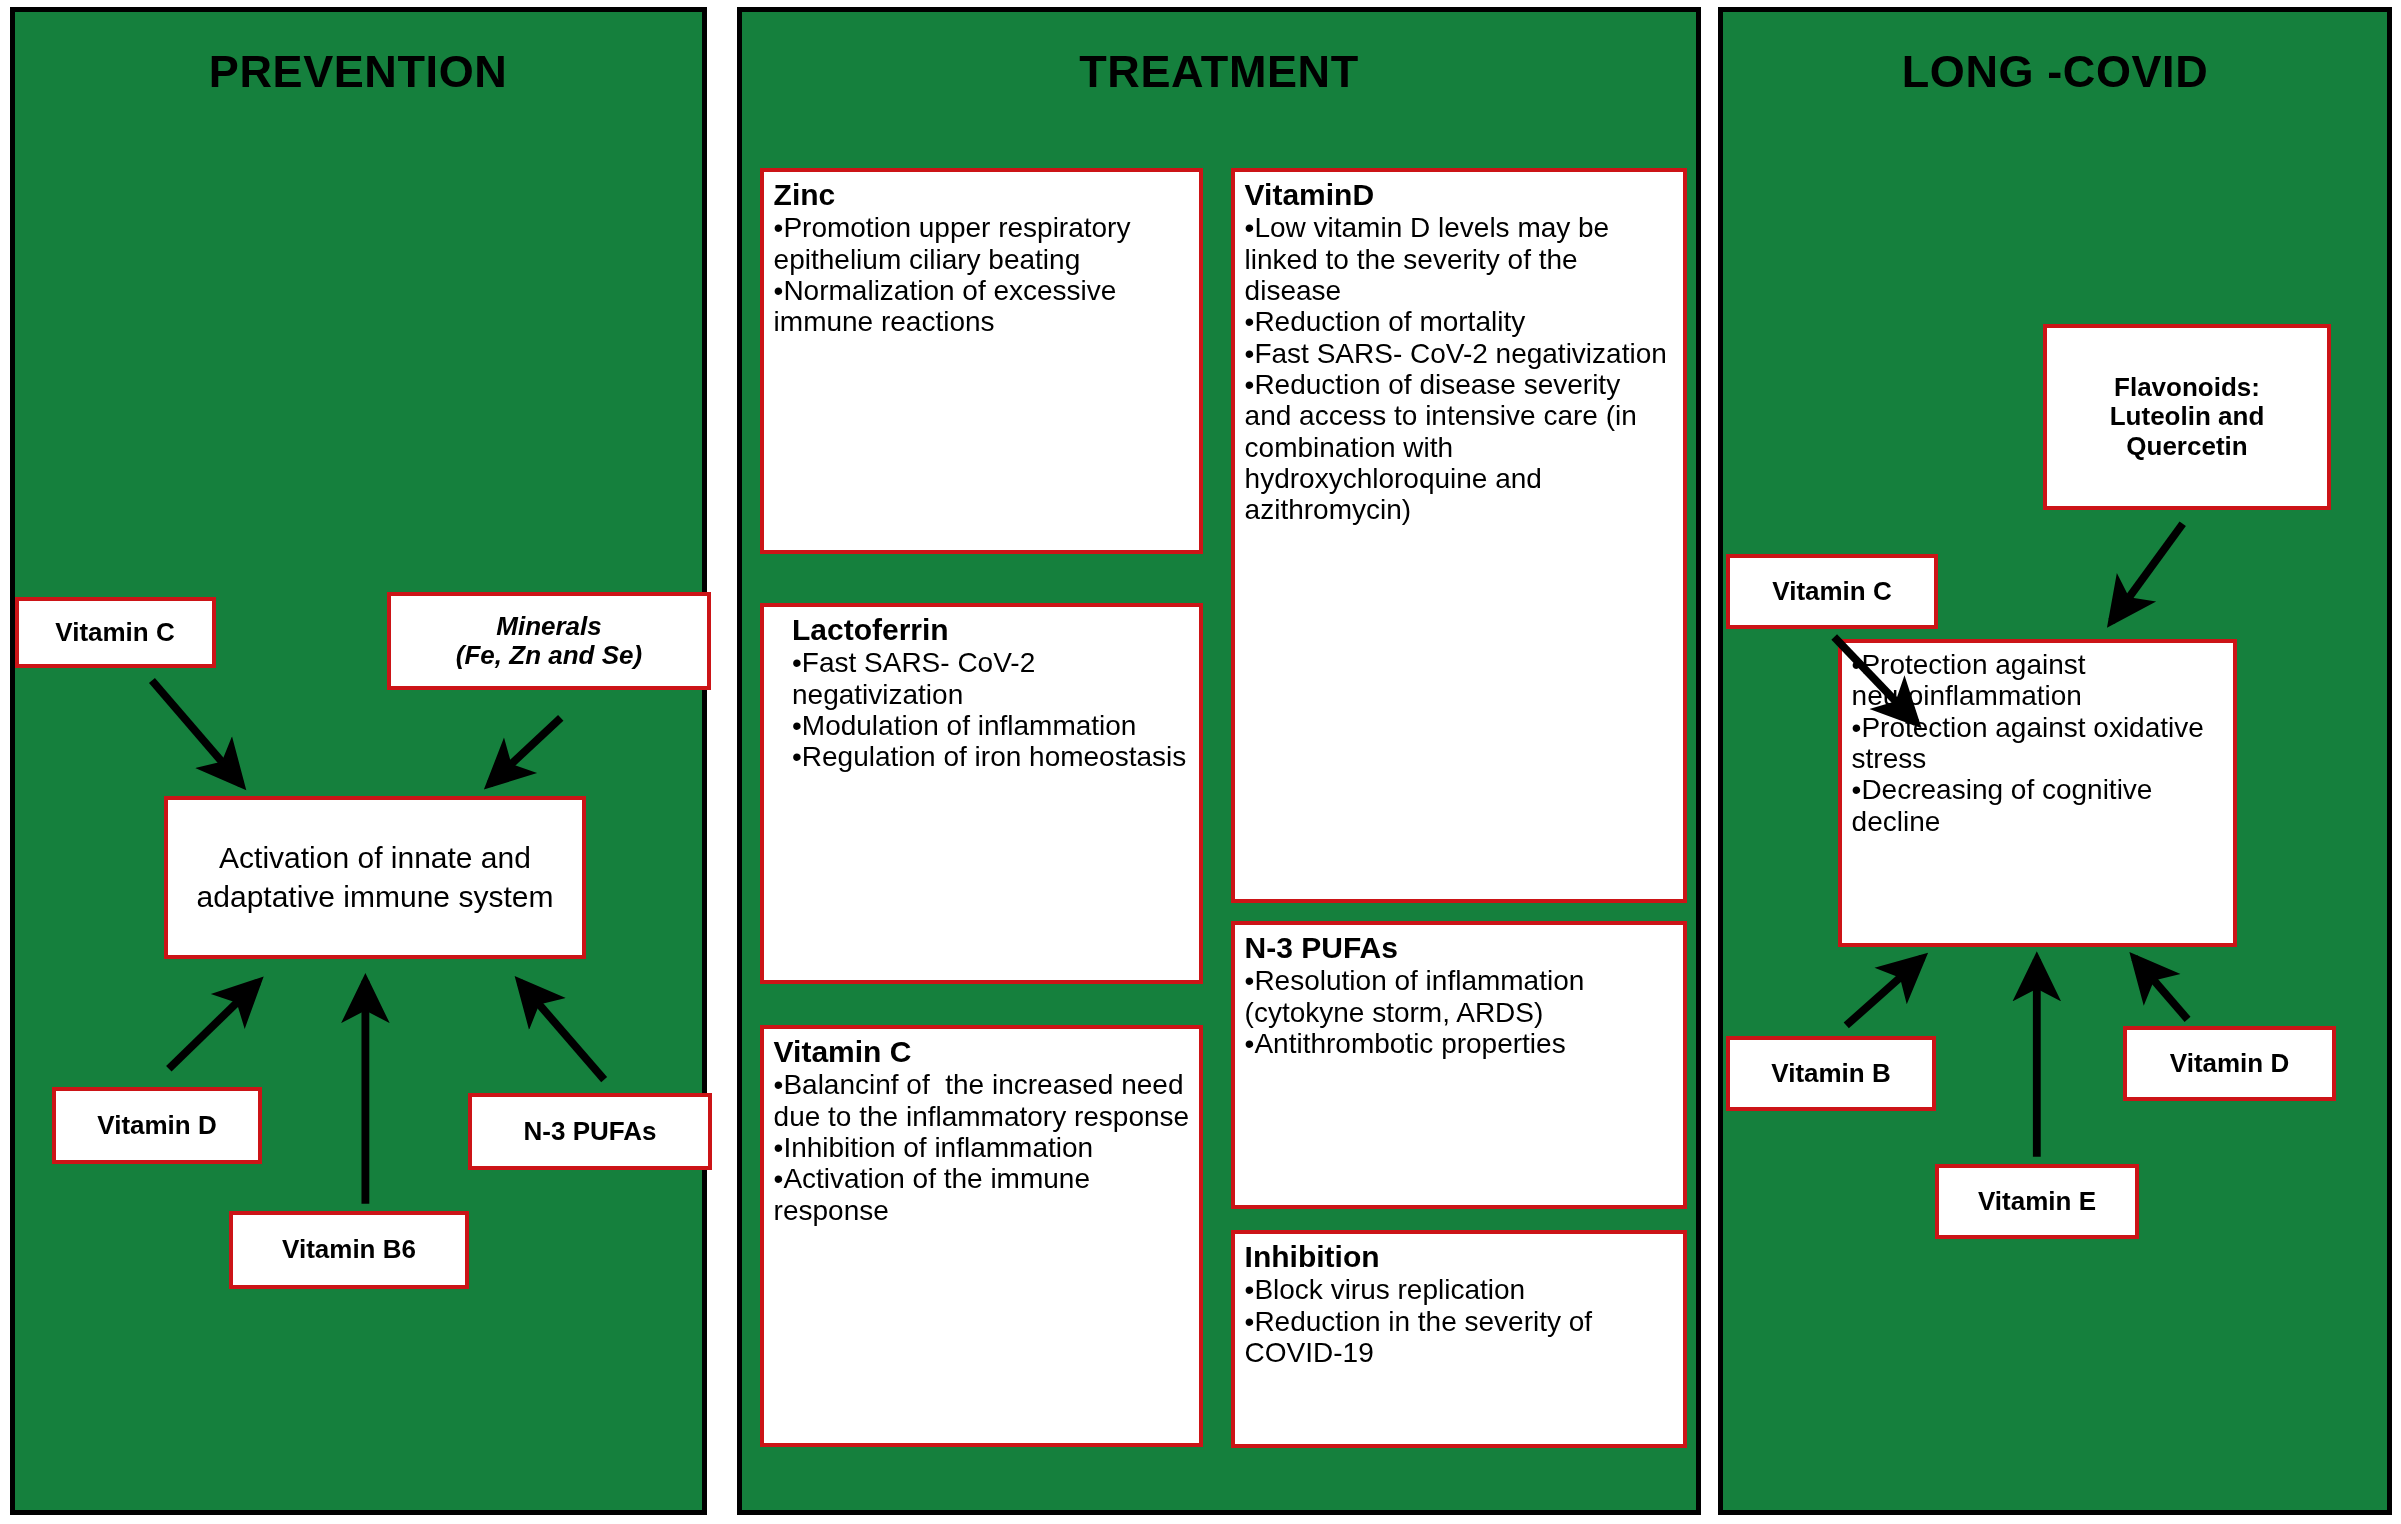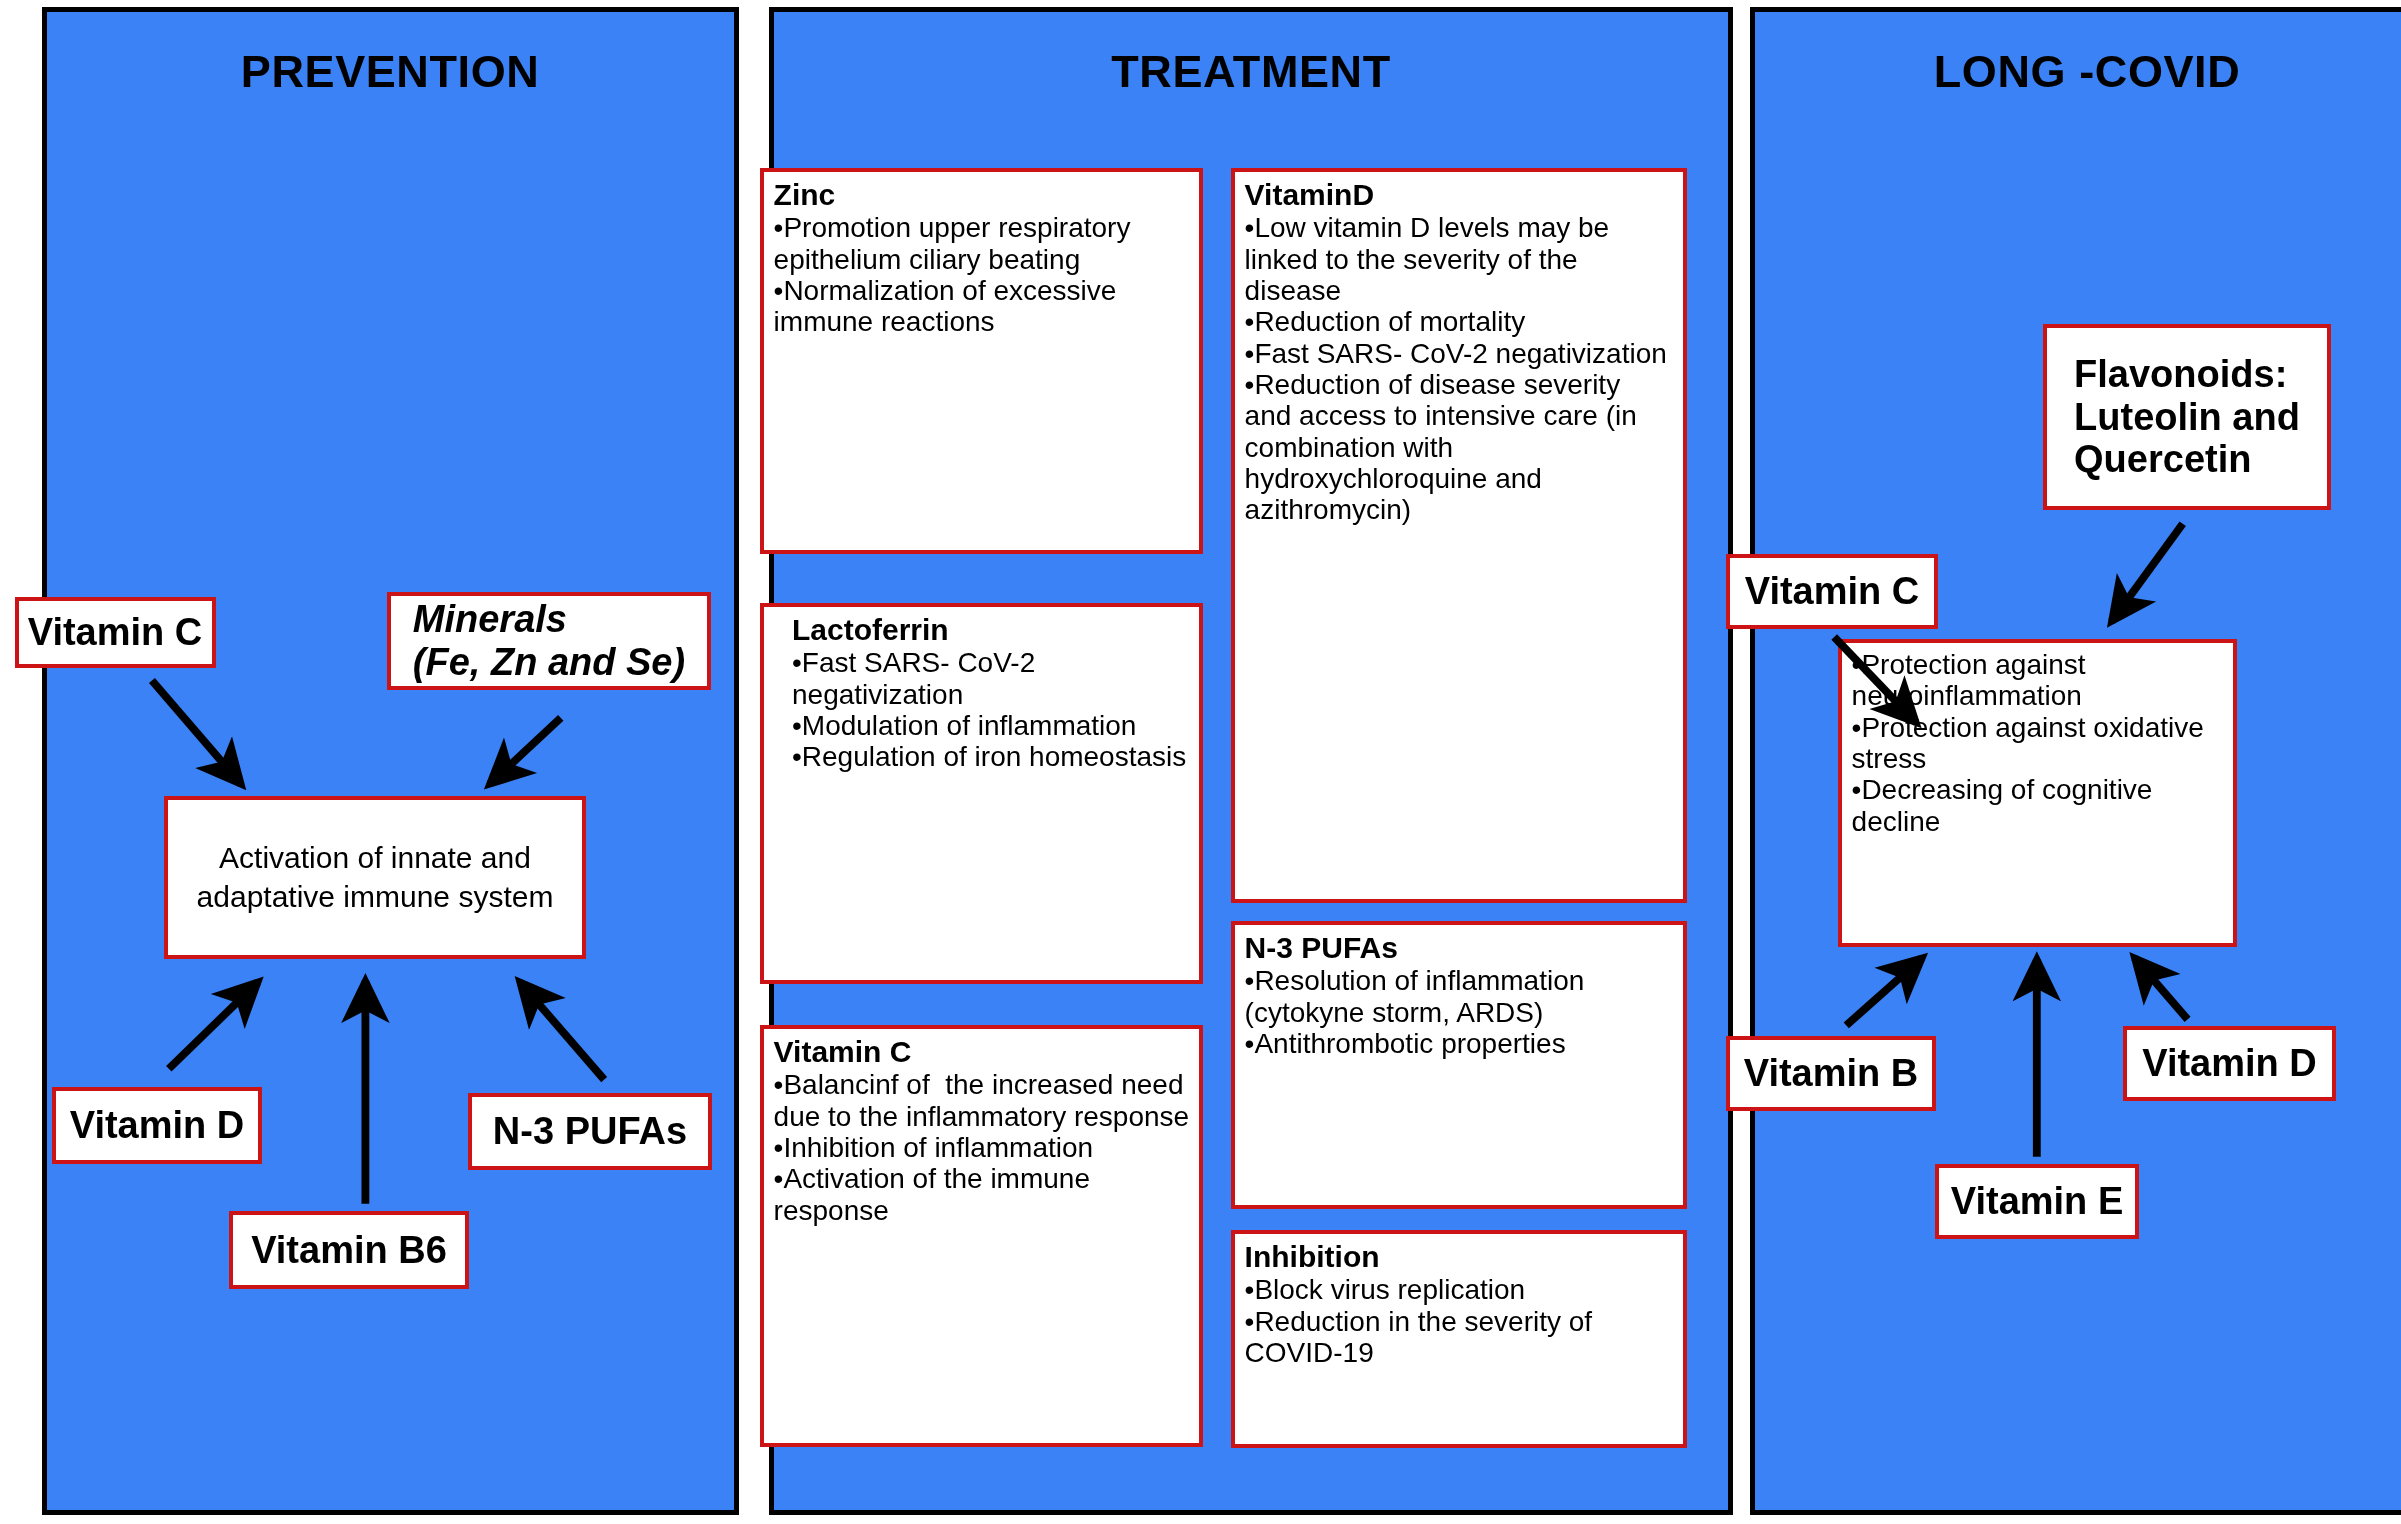--- a/index.html
+++ b/index.html
@@ -8,24 +8,23 @@
     width:2401px;height:1525px;position:relative;overflow:hidden;
     font-family:"Liberation Sans","DejaVu Sans",sans-serif;
     color:#000000;
     -webkit-font-smoothing:antialiased;
   }
   .canvas{position:absolute;inset:0;}
 
   
   .panel{
     position:absolute;
-    background:#3b82f6;
+    background:#15803d;
     border:5.4px solid #000000;
     box-sizing:border-box;
-    margin-left:32px;
   }
   #panel-prevention{left:9.6px;  top:7.2px;  width:697px; height:1508px;}
   #panel-treatment {left:737px;top:7.2px;  width:964px; height:1508px;}
   #panel-longcovid {left:1718px;top:7.2px;  width:674px; height:1508px;}
 
   .panel-title{
     position:absolute;left:0;right:0;
     text-align:center;
     font-weight:bold;
     font-size:45px;
@@ -56,21 +55,21 @@
     line-height:1.12;
     white-space:pre-wrap;
     margin:0;
   }
   
   .rbox.label{
     display:flex;align-items:center;justify-content:center;
     padding:2.4px 7.2px;
   }
   .rbox.label .lbl{
-    font-weight:bold;font-size:38px;line-height:1.12;text-align:left;
+    font-weight:bold;font-size:26px;line-height:1.12;text-align:center;
     white-space:pre-wrap;
   }
   .rbox.plain{
     display:flex;align-items:center;justify-content:flex-start;
   }
   .rbox.plain .plaintxt{
     font-weight:normal;font-size:30px;line-height:1.28;text-align:center;
     white-space:pre-wrap;
   }
 

